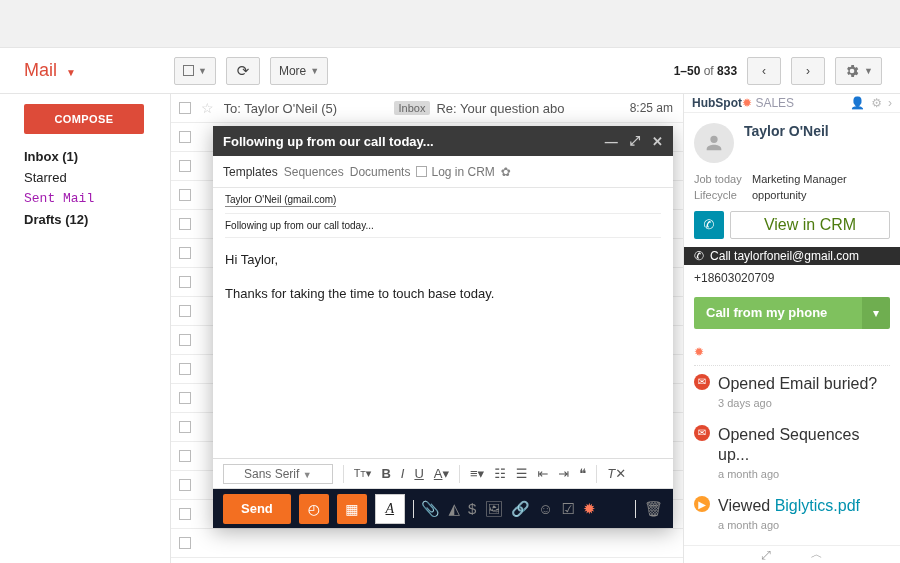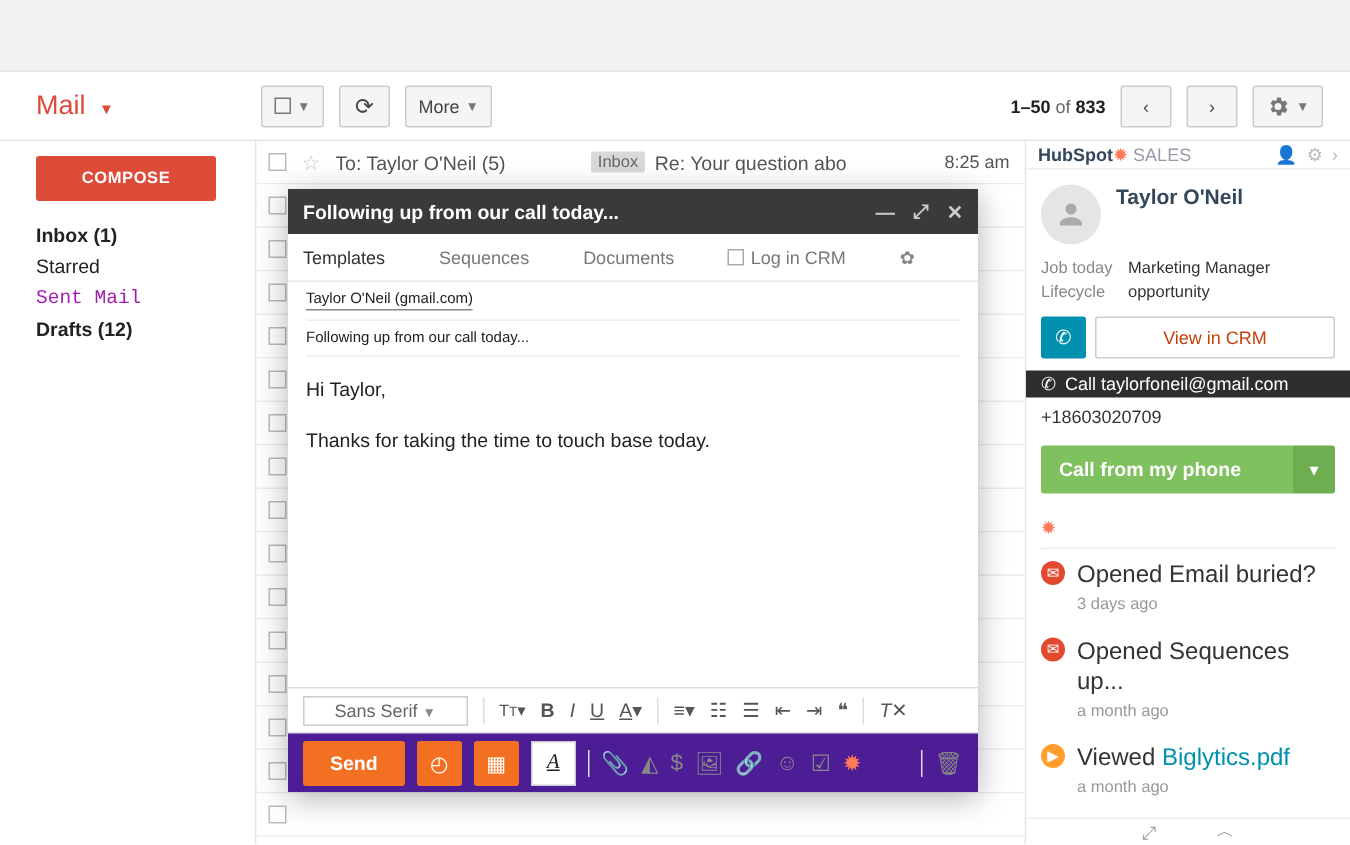--- a/index.html
+++ b/index.html
@@ -132,21 +132,21 @@
   .msg-row .time { flex-shrink:0; font-size: 12px; color: #555; padding-right: 10px; }
 
   .blank-row .ck {
     width: 12px; height: 12px;
     border: 1px solid #bbb;
   }
 
   
   .compose-window {
     position: absolute;
-    left: 21px;
+    left: 42px;
     top: 32px;
     width: 460px;
     background: #fff;
     box-shadow: 0 4px 20px rgba(0,0,0,0.3);
     display: flex;
     flex-direction: column;
   }
   .compose-title {
     background: #3a3a3a;
     color: #fff;
@@ -161,21 +161,21 @@
   .compose-title .win-icon { color: #ccc; font-size: 13px; margin-left: 12px; cursor: pointer; }
 
   .compose-tabs {
     height: 32px;
     display: flex;
     align-items: center;
     padding: 0 10px;
     border-bottom: 1px solid #e5e5e5;
     font-size: 12px;
     color: #777;
-    gap: 36px;
+    gap: 6px;
   }
   .compose-tabs .tab { cursor: pointer; }
   .compose-tabs .tab.active { color: #333; }
   .compose-tabs .logcb { display:flex; align-items:center; gap:4px; }
   .compose-tabs .logcb .cb { width:11px; height:11px; border:1px solid #aaa; }
   .compose-tabs .tabgear { color:#888; }
 
   .compose-field {
     padding: 6px 12px;
     font-size: 10px;
@@ -211,21 +211,21 @@
     border: 1px solid #ccc;
     padding: 2px 20px;
     font-size: 12px;
   }
   .fmt-ic { cursor: pointer; font-size: 13px; color: #555; }
   .vbar { width:1px; height:18px; background:#ddd; }
 
   
   .send-bar {
     height: 40px;
-    background: #4c1d95;
+    background: #0f172a;
     border-top: 1px solid #e0e0e0;
     display: flex;
     align-items: center;
     padding: 0 10px;
     gap: 8px;
   }
   .send-btn {
     background: #f36f21;
     color: #fff;
     font-size: 13px;
@@ -332,22 +332,22 @@
     font-size: 13px;
   }
   .hs-crm-btn {
     flex: 1;
     border: 1px solid #ccc;
     border-radius: 2px;
     height: 28px;
     display: flex;
     align-items: center;
     justify-content: center;
-    font-size: 12px;
-    color: #c2410c;
+    font-size: 16px;
+    color: #4d7c0f;
     cursor: pointer;
   }
 
   .hs-callbar {
     background: #2e2e2e;
     color: #fff;
     height: 28px;
     display: flex;
     align-items: center;
     padding: 0 10px;

